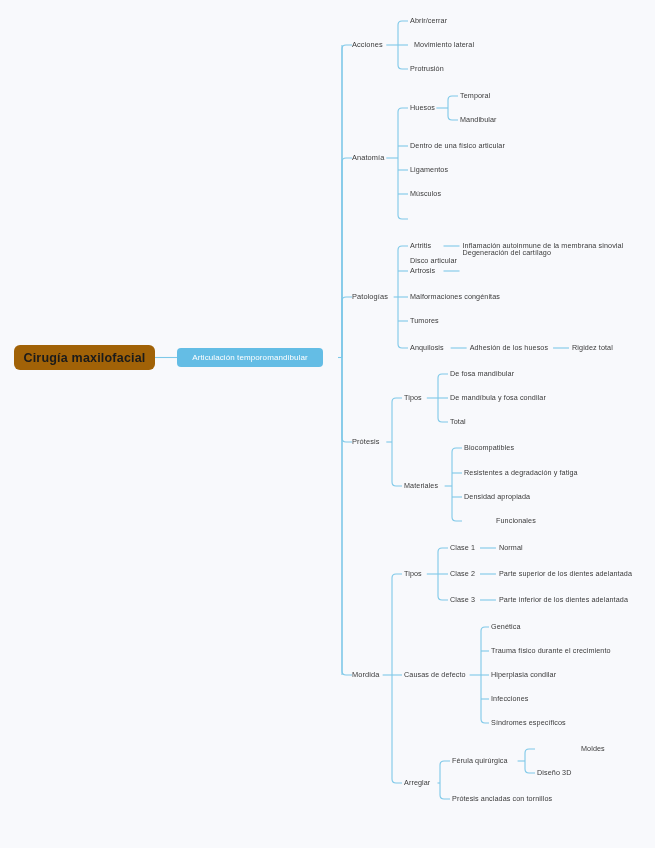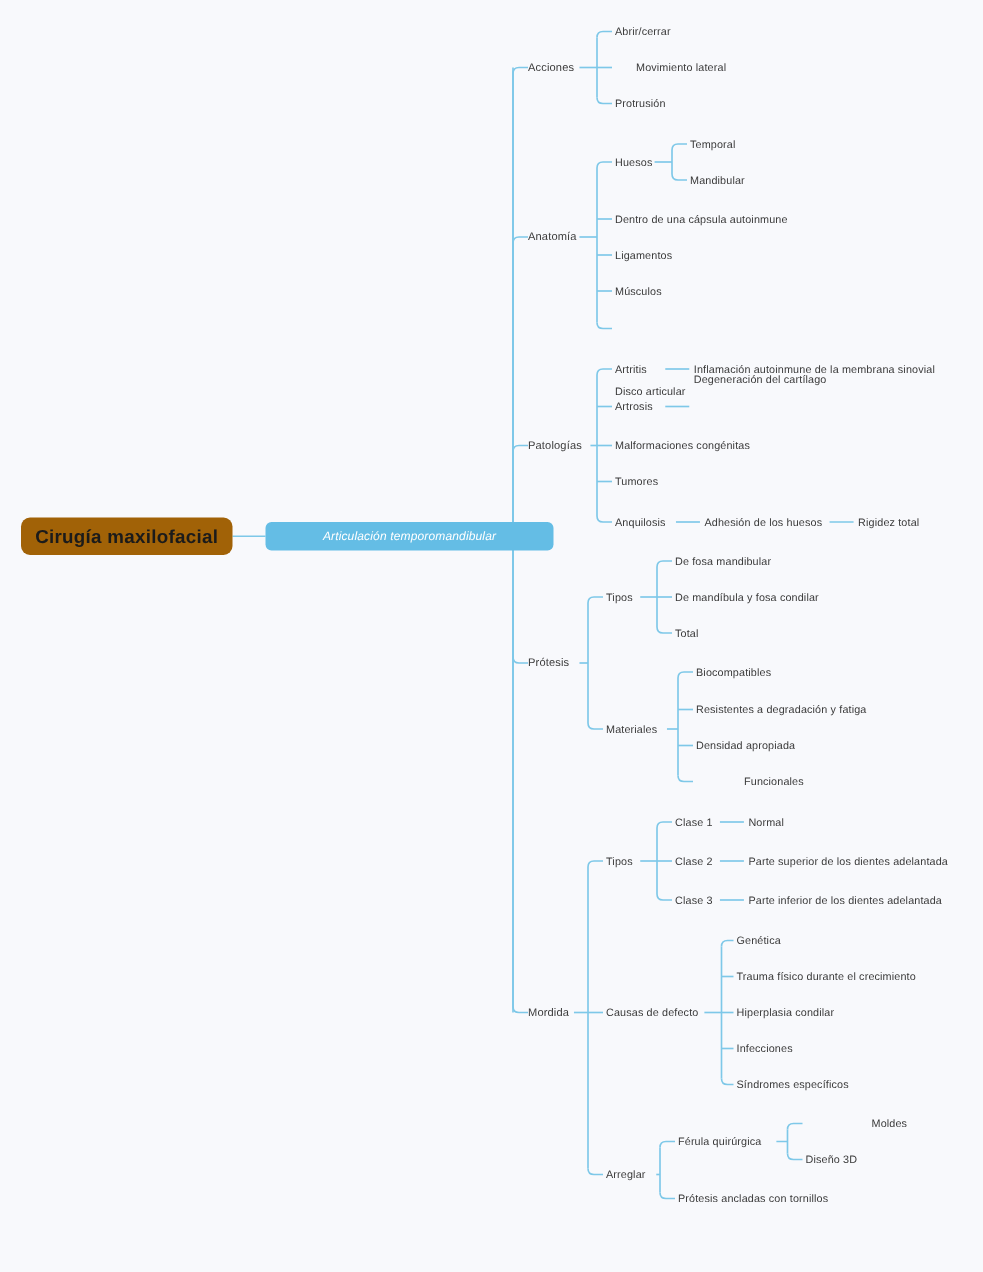--- a/index.html
+++ b/index.html
@@ -124,32 +124,32 @@
       <path d="M 440 765 Q 440 761 444 761 H 450" fill="none" stroke="#7ec8e8" stroke-width="1.1"></path>
       <path d="M 517.588 761 H 525" fill="none" stroke="#7ec8e8" stroke-width="1.1"></path>
       <path d="M 525 753 V 769" fill="none" stroke="#7ec8e8" stroke-width="1.1"></path>
       <path d="M 525 753 Q 525 749 529 749 H 535" fill="none" stroke="#7ec8e8" stroke-width="1.1"></path>
       <path d="M 525 769 Q 525 773 529 773 H 535" fill="none" stroke="#7ec8e8" stroke-width="1.1"></path>
       <path d="M 440 795 Q 440 799 444 799 H 450" fill="none" stroke="#7ec8e8" stroke-width="1.1"></path>
     </svg>
 
   <div class="root-node" id="root-node" style="left:14px;top:345px;width:141px;height:25px;">Cirugía maxilofacial</div>
 
-  <div class="topic-node" id="topic-node" style="left:177px;top:348px;width:192px;height:19px;font-style:italic;">Articulación temporomandibular</div>
+  <div class="topic-node" id="topic-node" style="left:177px;top:348px;width:146px;height:19px;">Articulación temporomandibular</div>
 
   <div id="nodes">
       <div class="node l2" style="left: 352px; top: 45px;">Acciones</div>
       <div class="node" style="left: 410px; top: 21px;">Abrir/cerrar</div>
-      <div class="node" style="left: 424px; top: 45px;">Movimiento lateral</div>
+      <div class="node" style="left: 398px; top: 45px; padding-left: 16px;">Movimiento lateral</div>
       <div class="node" style="left: 410px; top: 69px;">Protrusión</div>
       <div class="node l2" style="left: 352px; top: 158px;">Anatomía</div>
       <div class="node" style="left: 410px; top: 108px;">Huesos</div>
       <div class="node" style="left: 460px; top: 96px;">Temporal</div>
       <div class="node" style="left: 460px; top: 120px;">Mandibular</div>
-      <div class="node" style="left: 410px; top: 146px;">Dentro de una cápsula autoinmune</div>
+      <div class="node" style="left: 410px; top: 146px;">Dentro de una físico articular</div>
       <div class="node" style="left: 410px; top: 170px;">Ligamentos</div>
       <div class="node" style="left: 410px; top: 194px;">Músculos</div>
       <div class="node" style="left: 410px; top: 217px; margin-top: 44px;">Disco articular</div>
       <div class="node l2" style="left: 352px; top: 297px;">Patologías</div>
       <div class="node" style="left: 410px; top: 246px;">Artritis</div>
       <div class="node" style="left: 462.512px; top: 246px;">Inflamación autoinmune de la membrana sinovial</div>
       <div class="node" style="left: 410px; top: 271px;">Artrosis</div>
       <div class="node" style="left: 462.512px; top: 253px;">Degeneración del cartílago</div>
       <div class="node" style="left: 410px; top: 297px;">Malformaciones congénitas</div>
       <div class="node" style="left: 410px; top: 321px;">Tumores</div>

